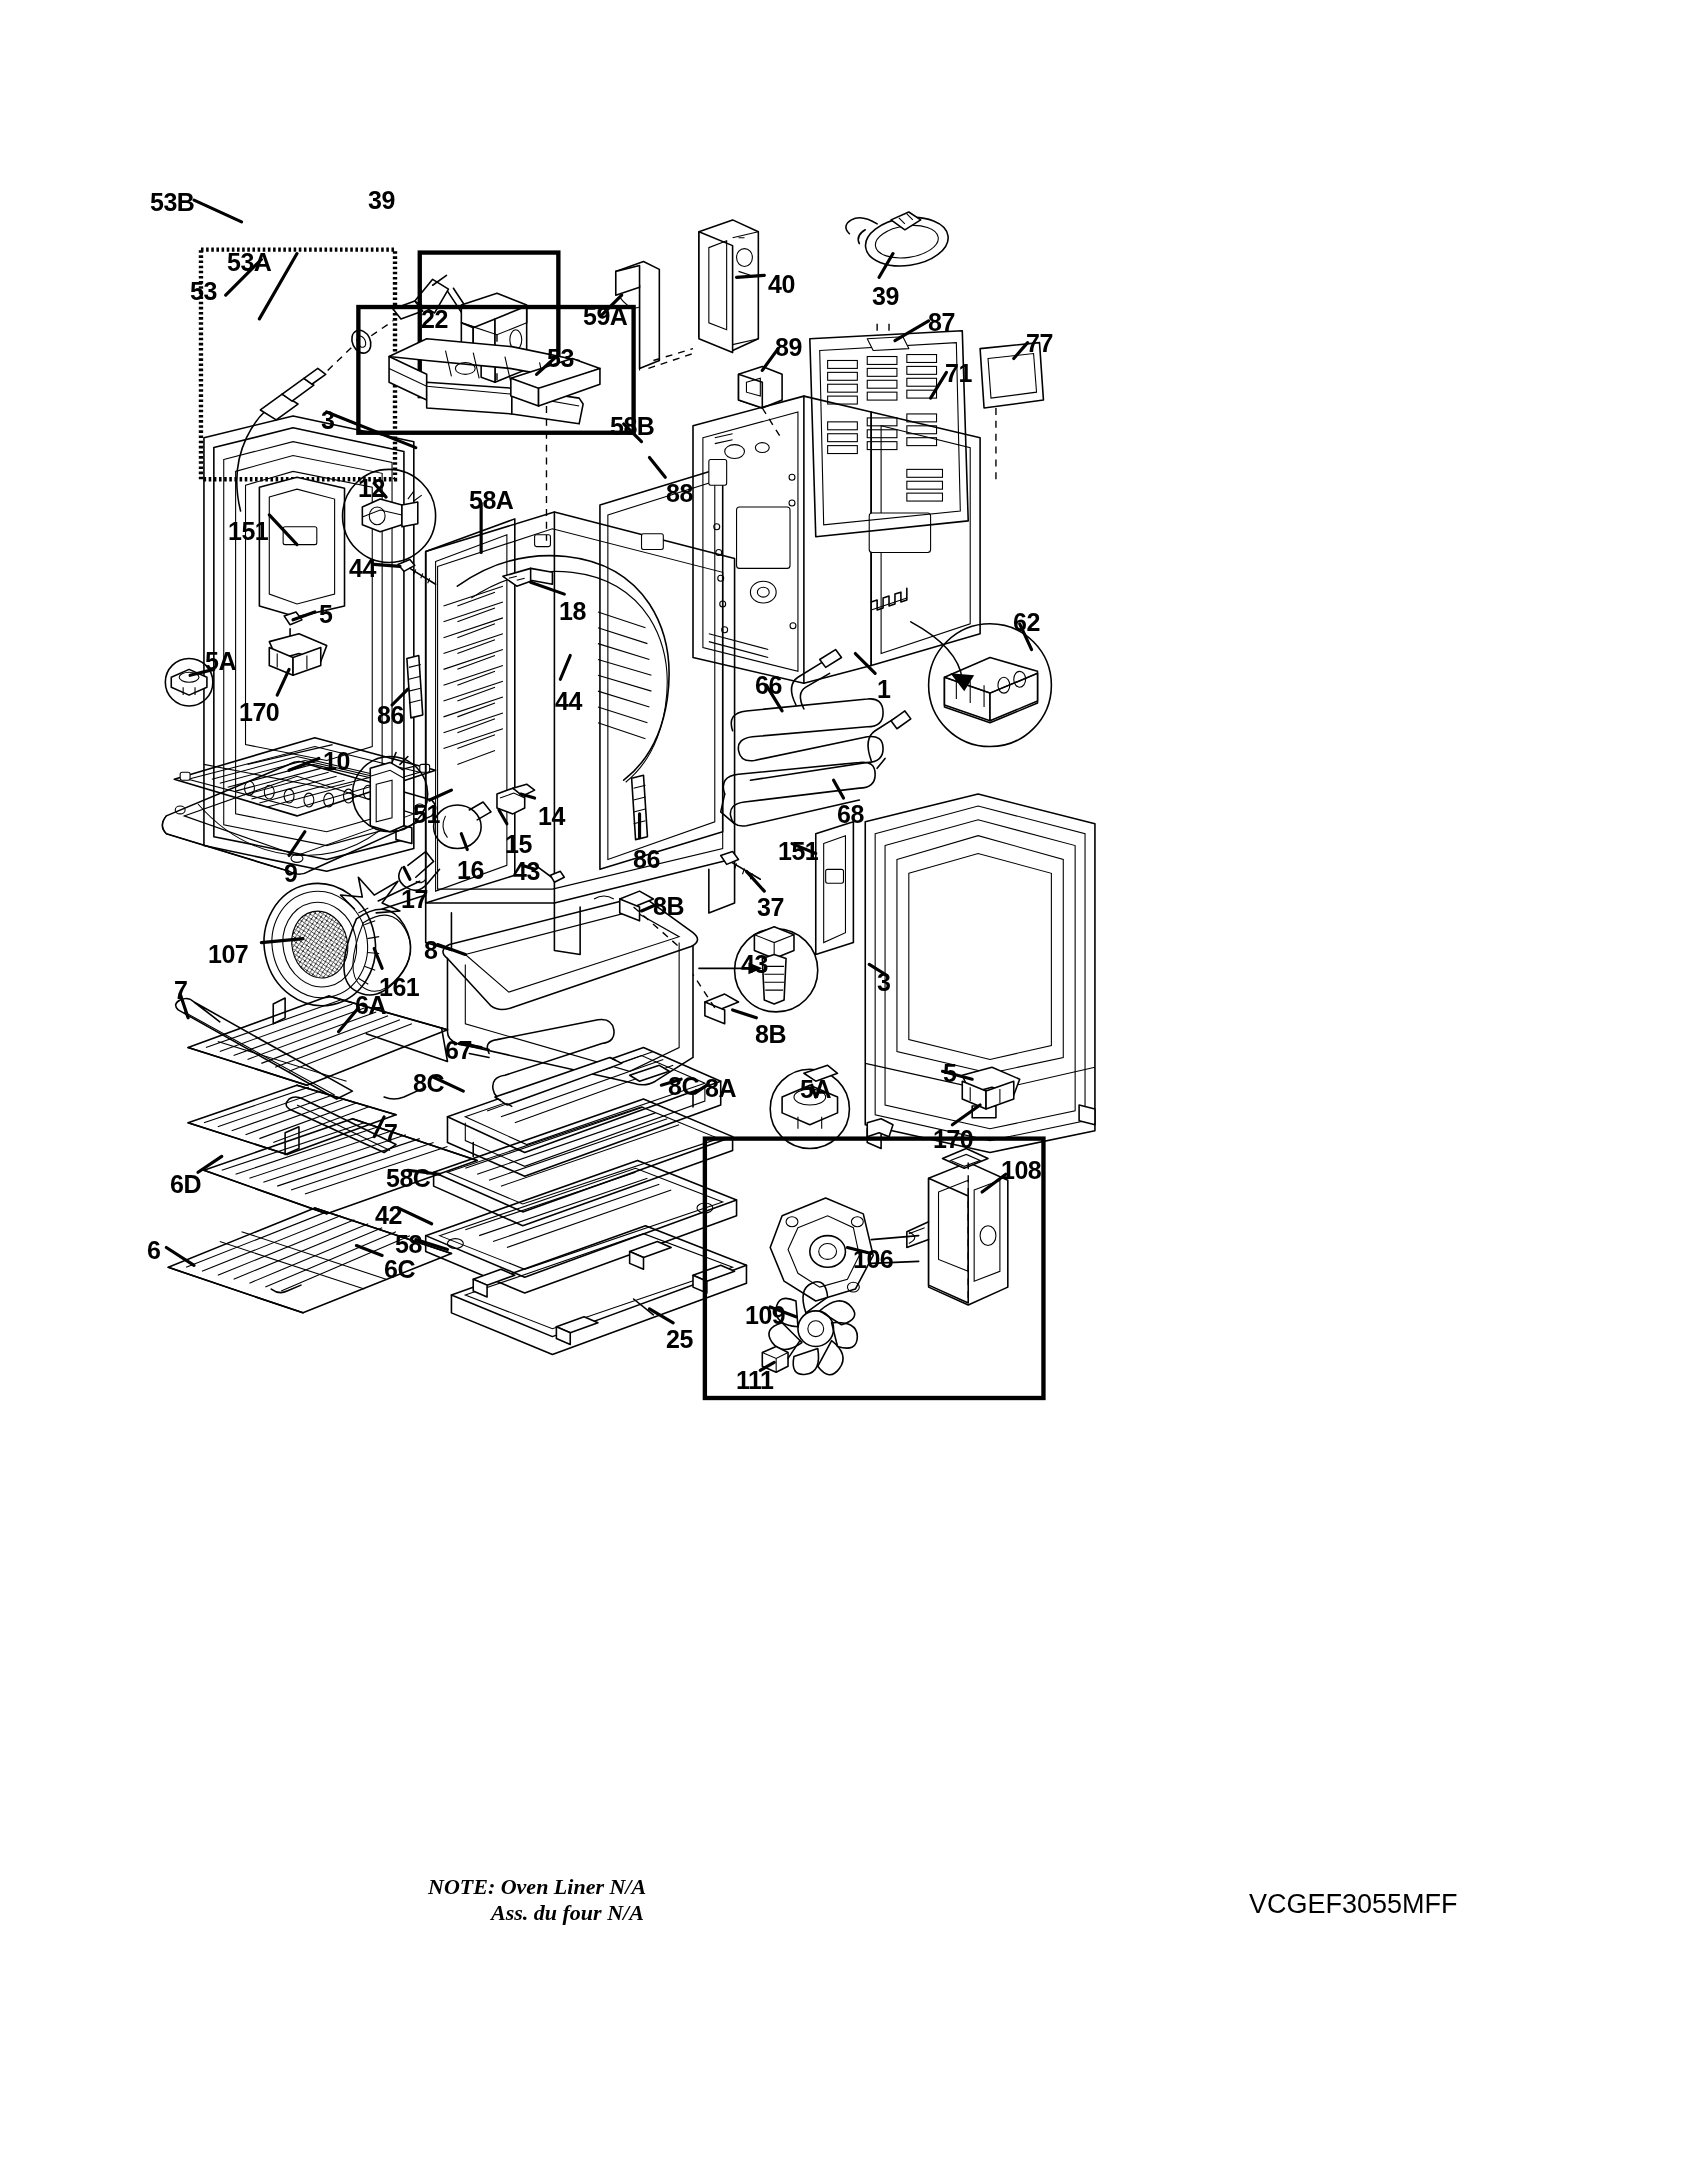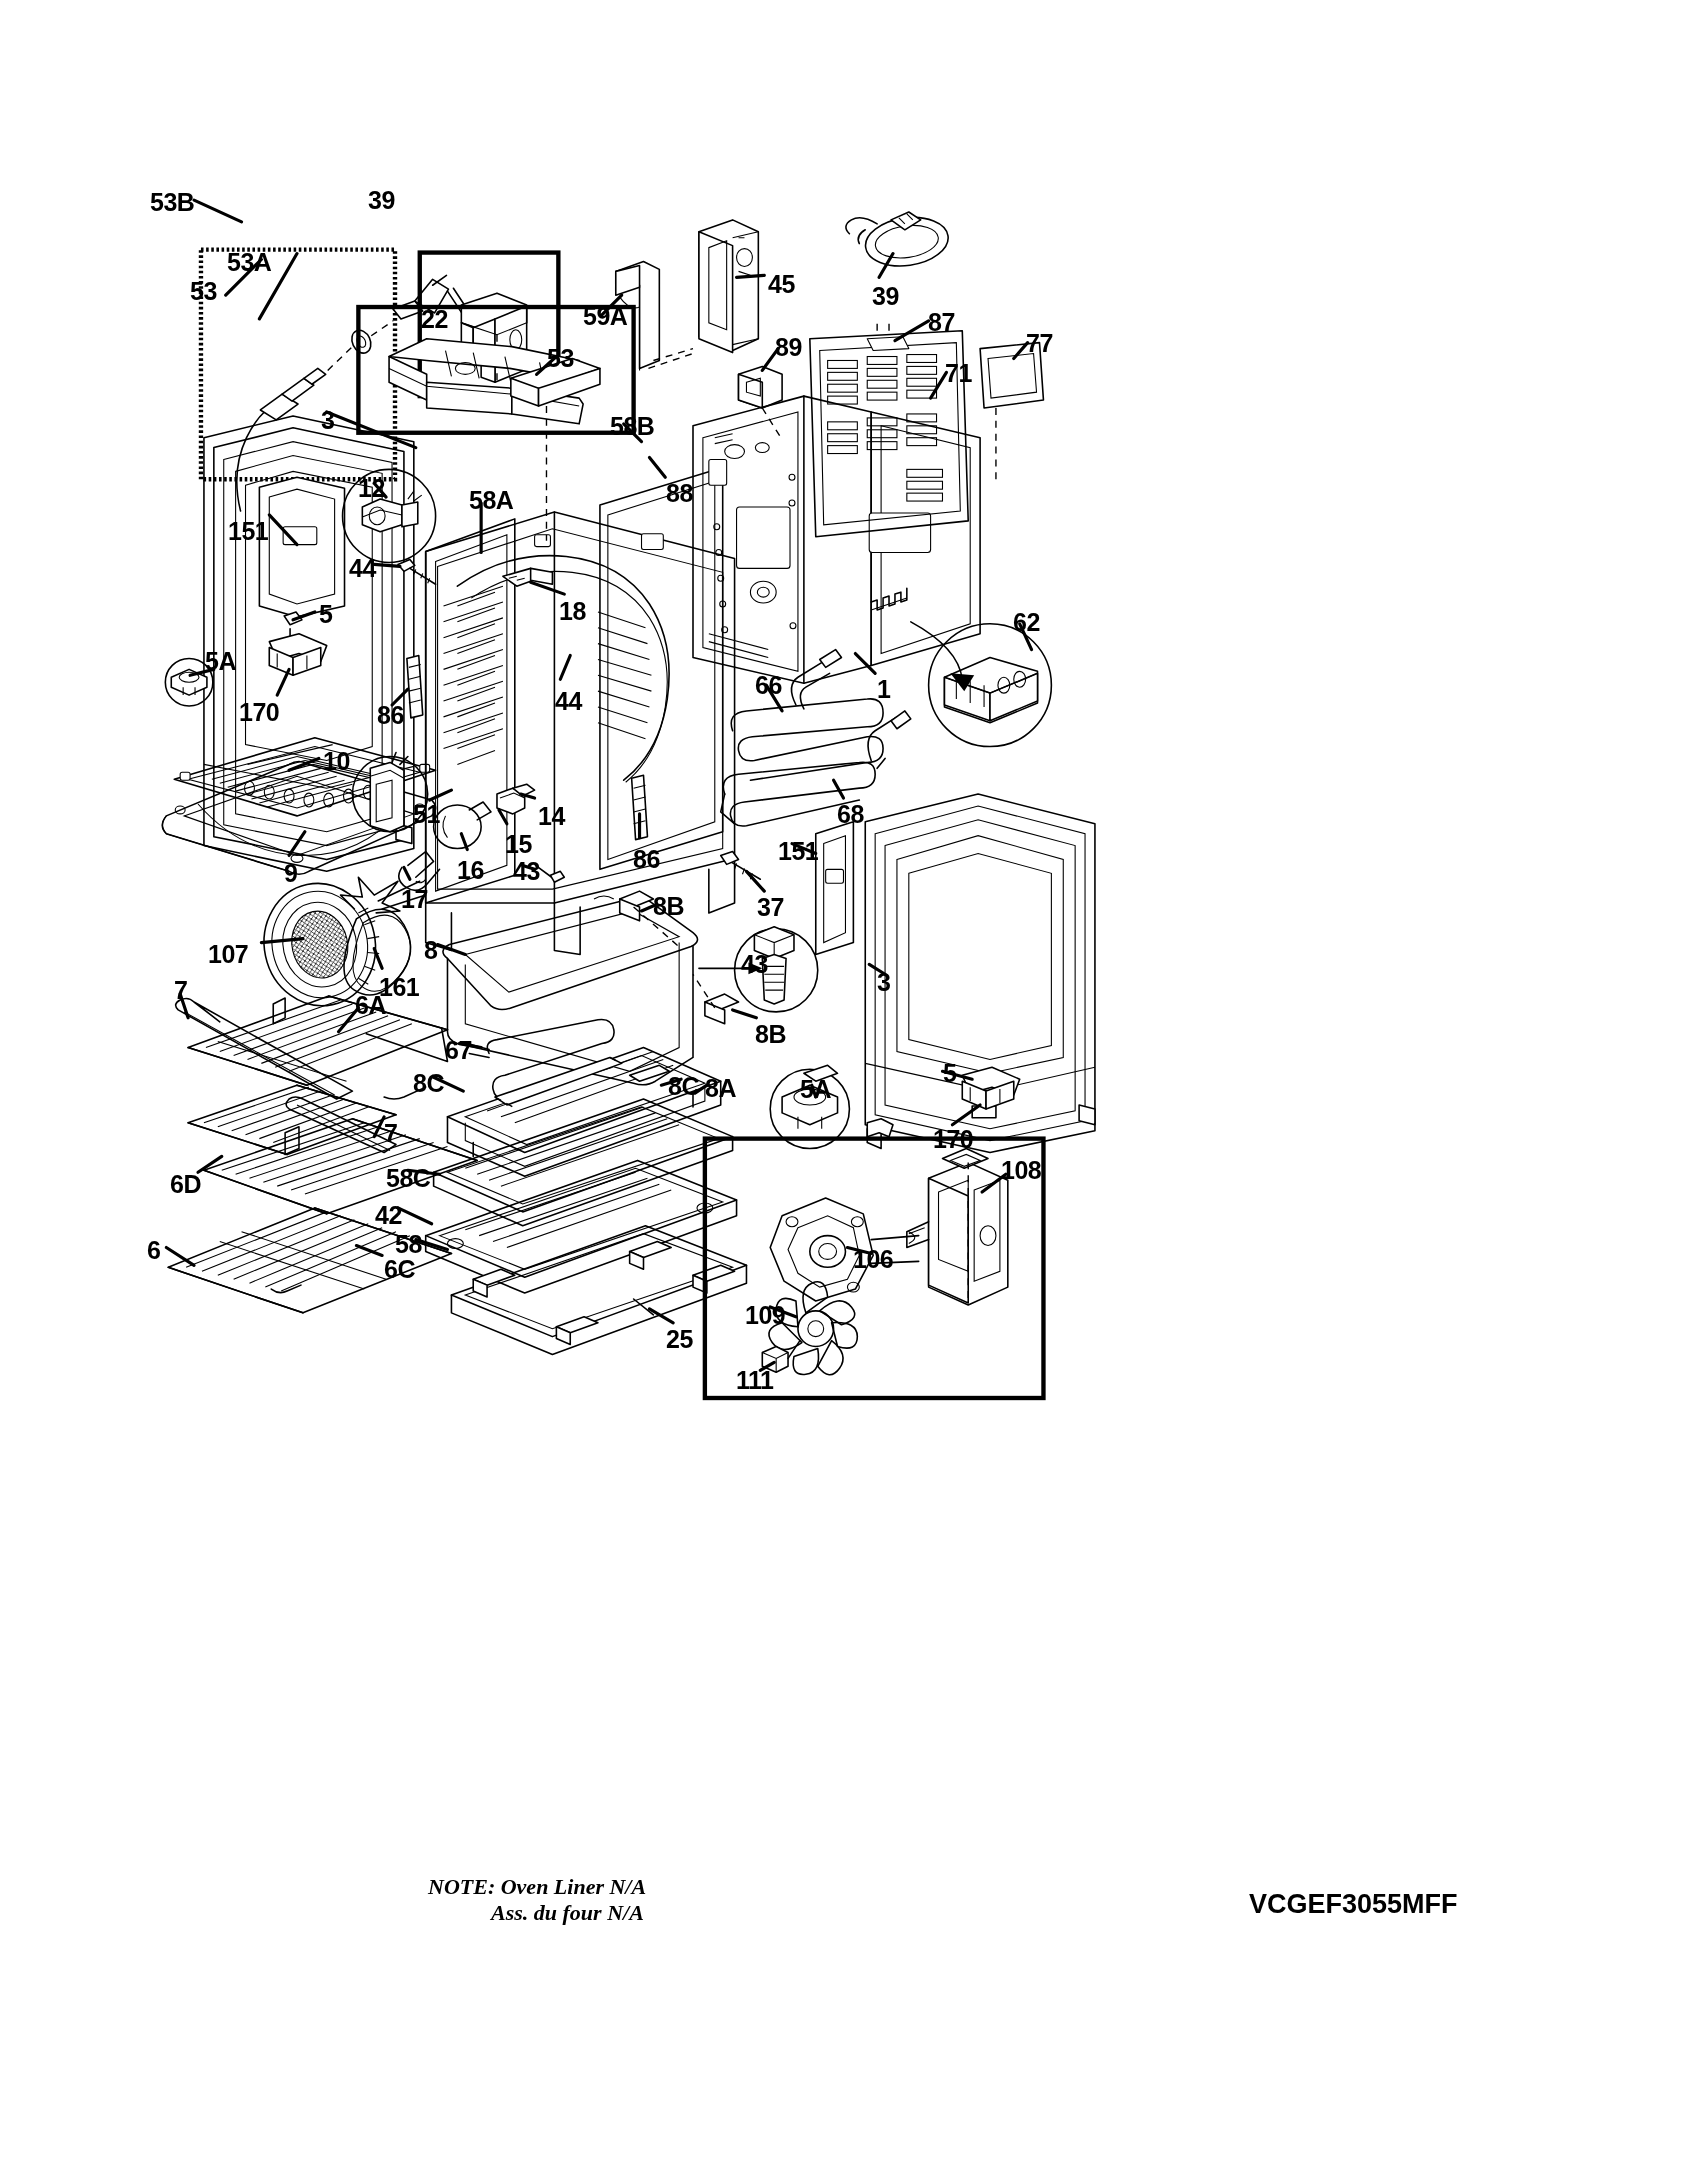--- a/index.html
+++ b/index.html
@@ -8,21 +8,21 @@
 
   #sheet{position:absolute;left:0;top:12px;width:1683px;height:2178px;padding-left:28px;}
 
   svg.layer{position:absolute;left:0;top:0;width:1683px;height:2178px;}
 
   .lbl{position:absolute;font-weight:bold;font-size:25px;line-height:1;
        letter-spacing:-0.5px;white-space:nowrap;}
 
   .note{position:absolute;font-style:italic;font-weight:bold;font-size:22px;
         line-height:1.25;white-space:nowrap;font-family:Liberation Serif, serif;}
-  .model{position:absolute;font-weight:bold;font-size:27px;letter-spacing:0px;
+  .model{position:absolute;font-weight:normal;font-size:27px;letter-spacing:0px;
          white-space:nowrap;}
 </style>
 </head>
 <body>
 
 <div id="sheet">
 
   <svg class="layer" viewBox="0 0 1700 2200">
     <defs>
       <style>
@@ -713,21 +713,21 @@
   <div class="lbl" style="left:538px;top:792px">14</div>
   <div class="lbl" style="left:505px;top:820px">15</div>
   <div class="lbl" style="left:457px;top:846px">16</div>
   <div class="lbl" style="left:401px;top:875px">17</div>
   <div class="lbl" style="left:633px;top:835px">86</div>
   <div class="lbl" style="left:513px;top:847px">43</div>
   <div class="lbl" style="left:547px;top:334px">53</div>
   <div class="lbl" style="left:583px;top:292px">59A</div>
   <div class="lbl" style="left:610px;top:402px">58B</div>
   <div class="lbl" style="left:666px;top:469px">88</div>
-  <div class="lbl" style="left:768px;top:260px">45</div>
+  <div class="lbl" style="left:768px;top:260px">40</div>
   <div class="lbl" style="left:775px;top:323px">89</div>
   <div class="lbl" style="left:872px;top:272px">39</div>
   <div class="lbl" style="left:928px;top:298px">87</div>
   <div class="lbl" style="left:945px;top:349px">71</div>
   <div class="lbl" style="left:1026px;top:319px">77</div>
   <div class="lbl" style="left:877px;top:665px">1</div>
   <div class="lbl" style="left:1013px;top:598px">62</div>
   <div class="lbl" style="left:755px;top:661px">66</div>
   <div class="lbl" style="left:837px;top:790px">68</div>
   <div class="lbl" style="left:778px;top:827px">151</div>

